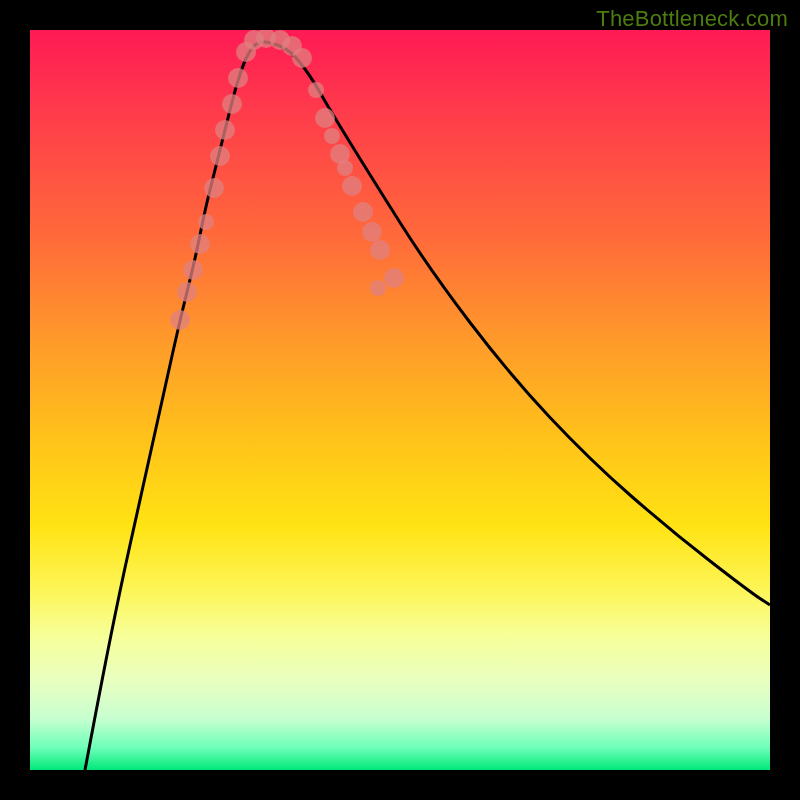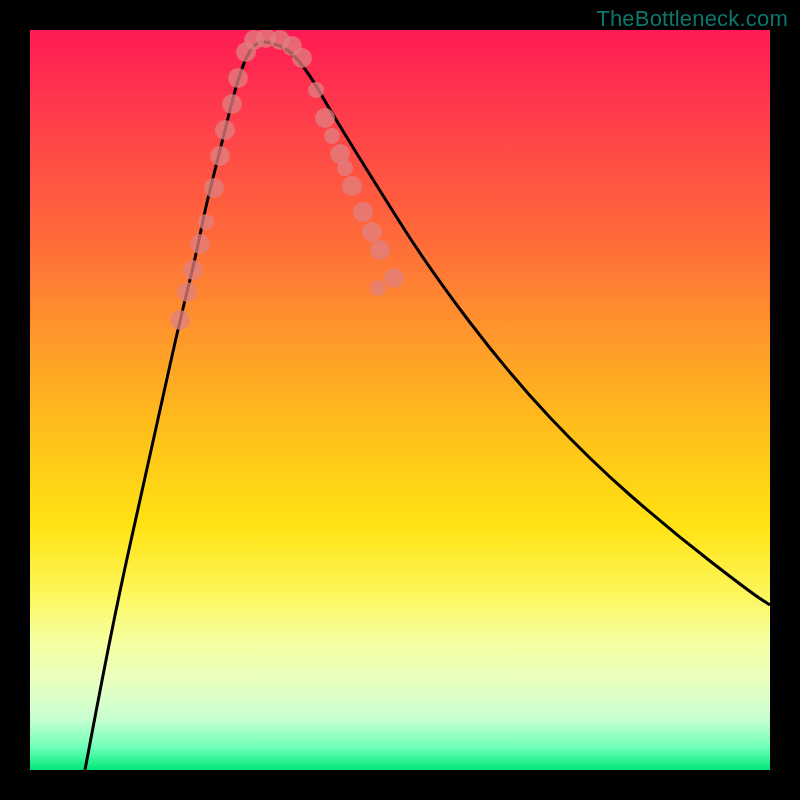--- a/index.html
+++ b/index.html
@@ -45,21 +45,21 @@
       #6dffb8 97%,
       #00e87a 100%
     );
   }
   .watermark {
     position: absolute;
     top: 6px;
     right: 12px;
     font-size: 22px;
     font-weight: 500;
-    color: #0f766e;
+    color: #4d7c0f;
     letter-spacing: 0.2px;
     user-select: none;
   }
   svg.curve {
     position: absolute;
     inset: 0;
   }
   .marker {
     fill: #e08080;
     fill-opacity: 0.75;

